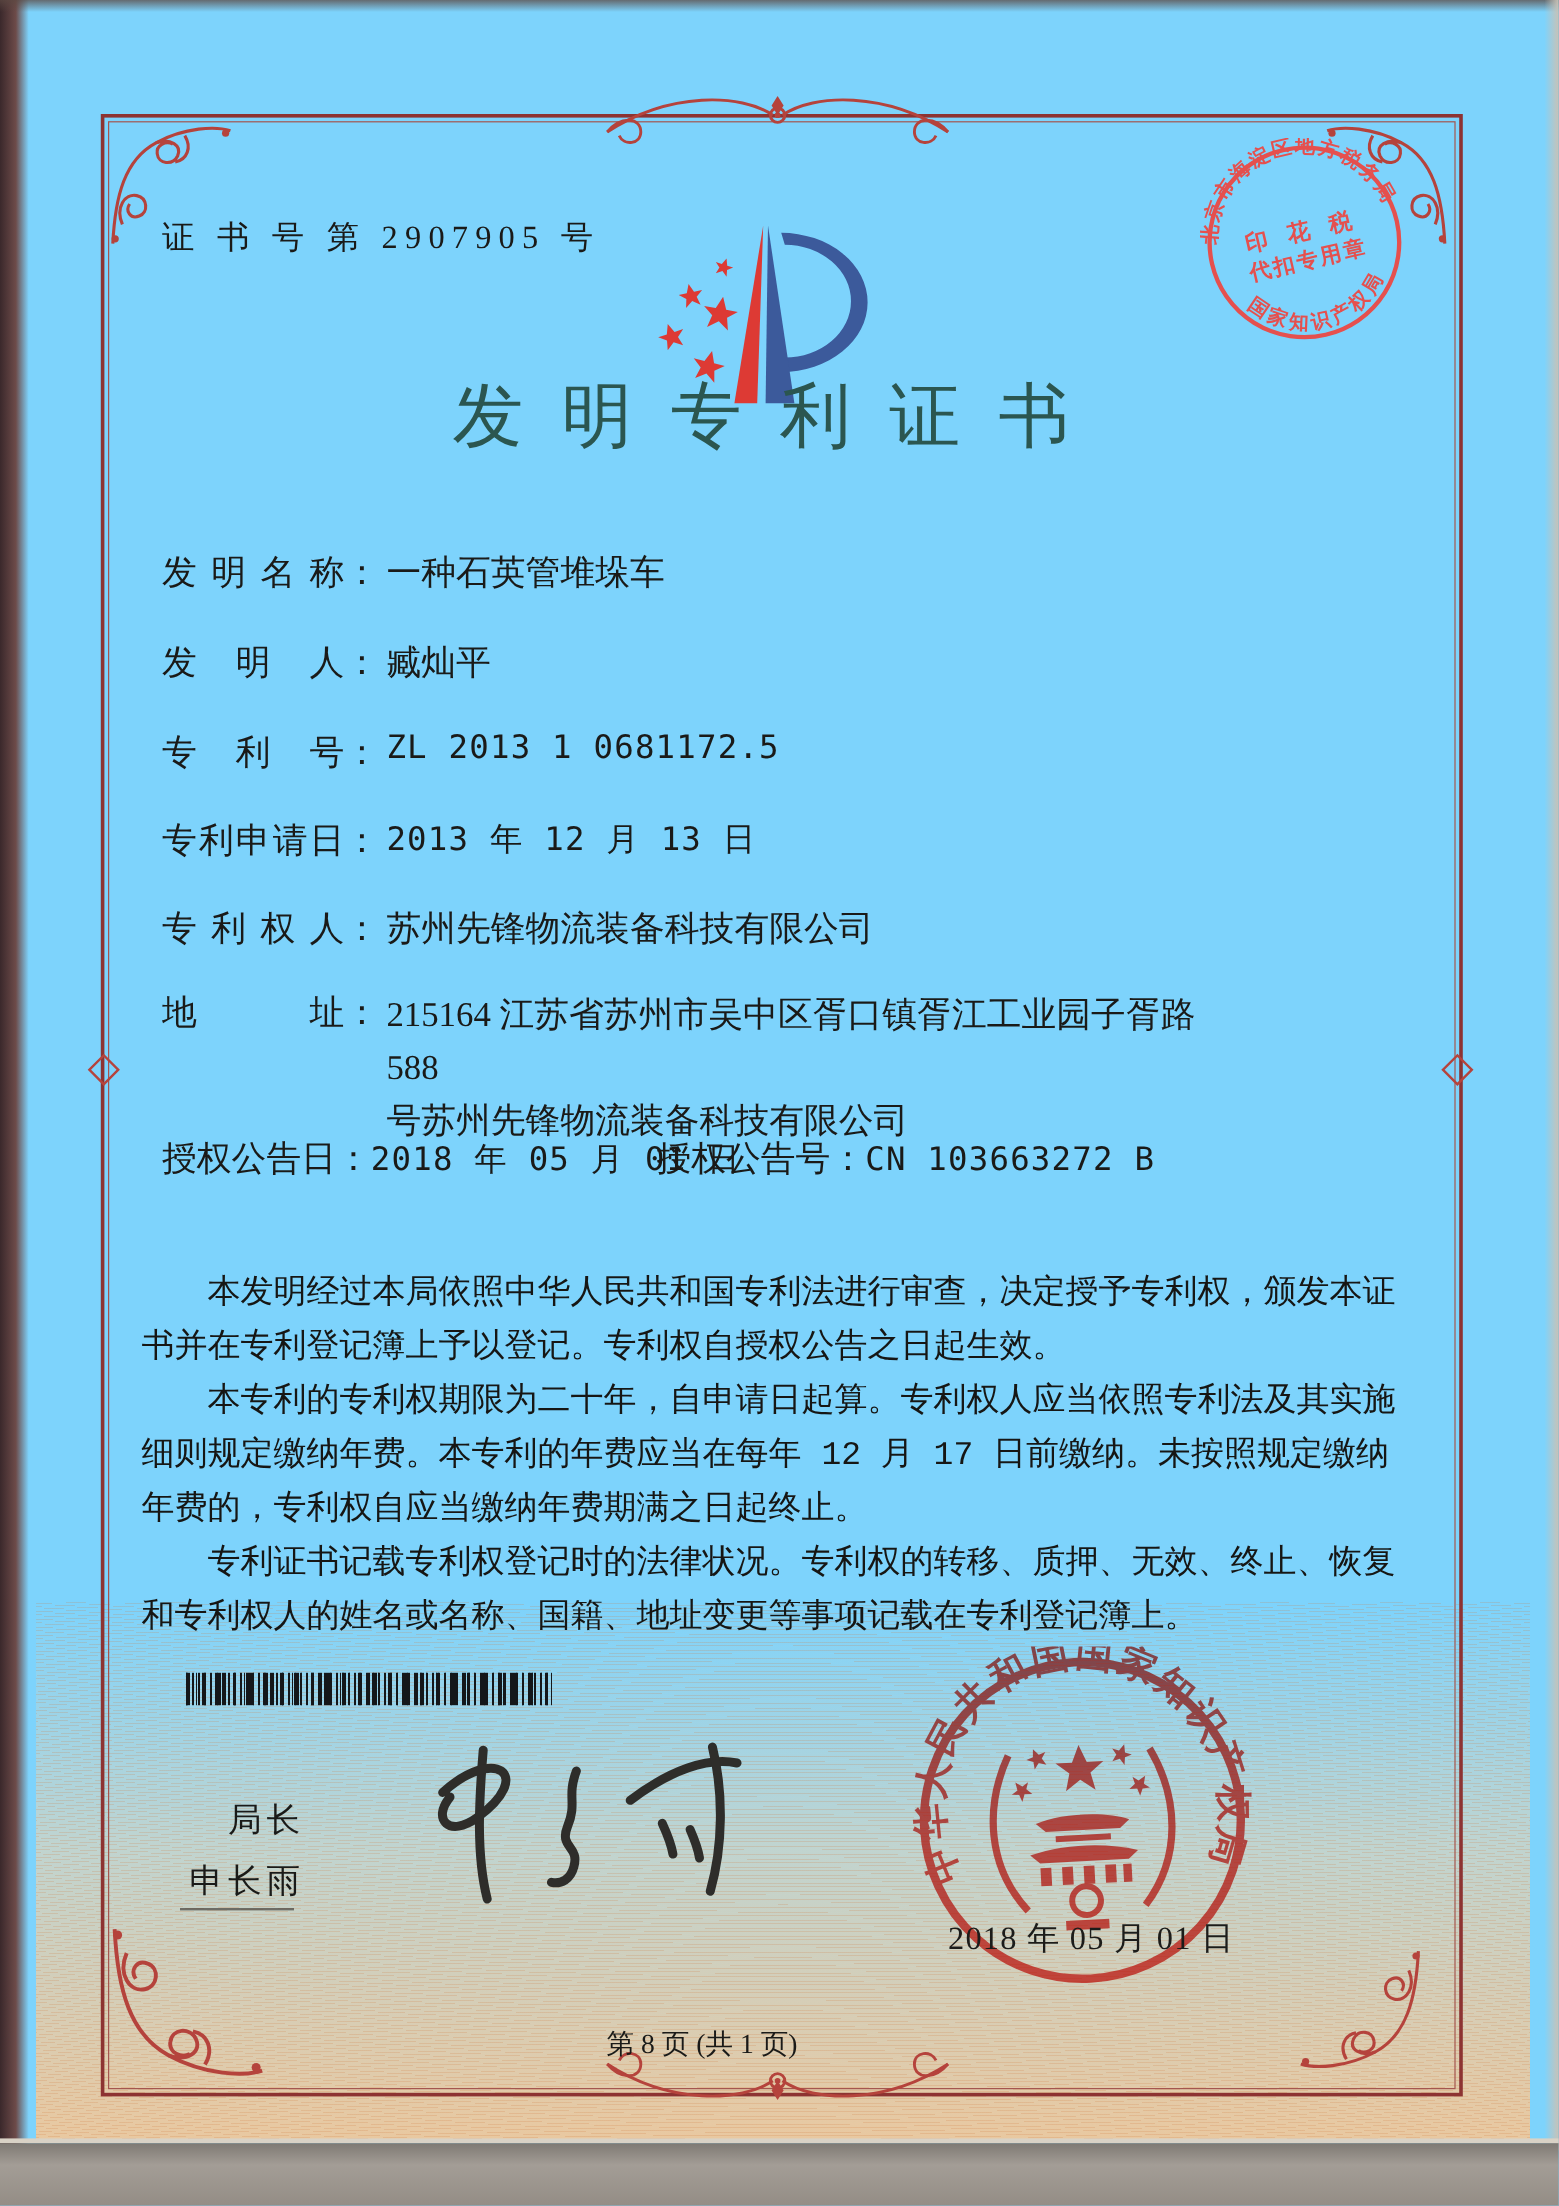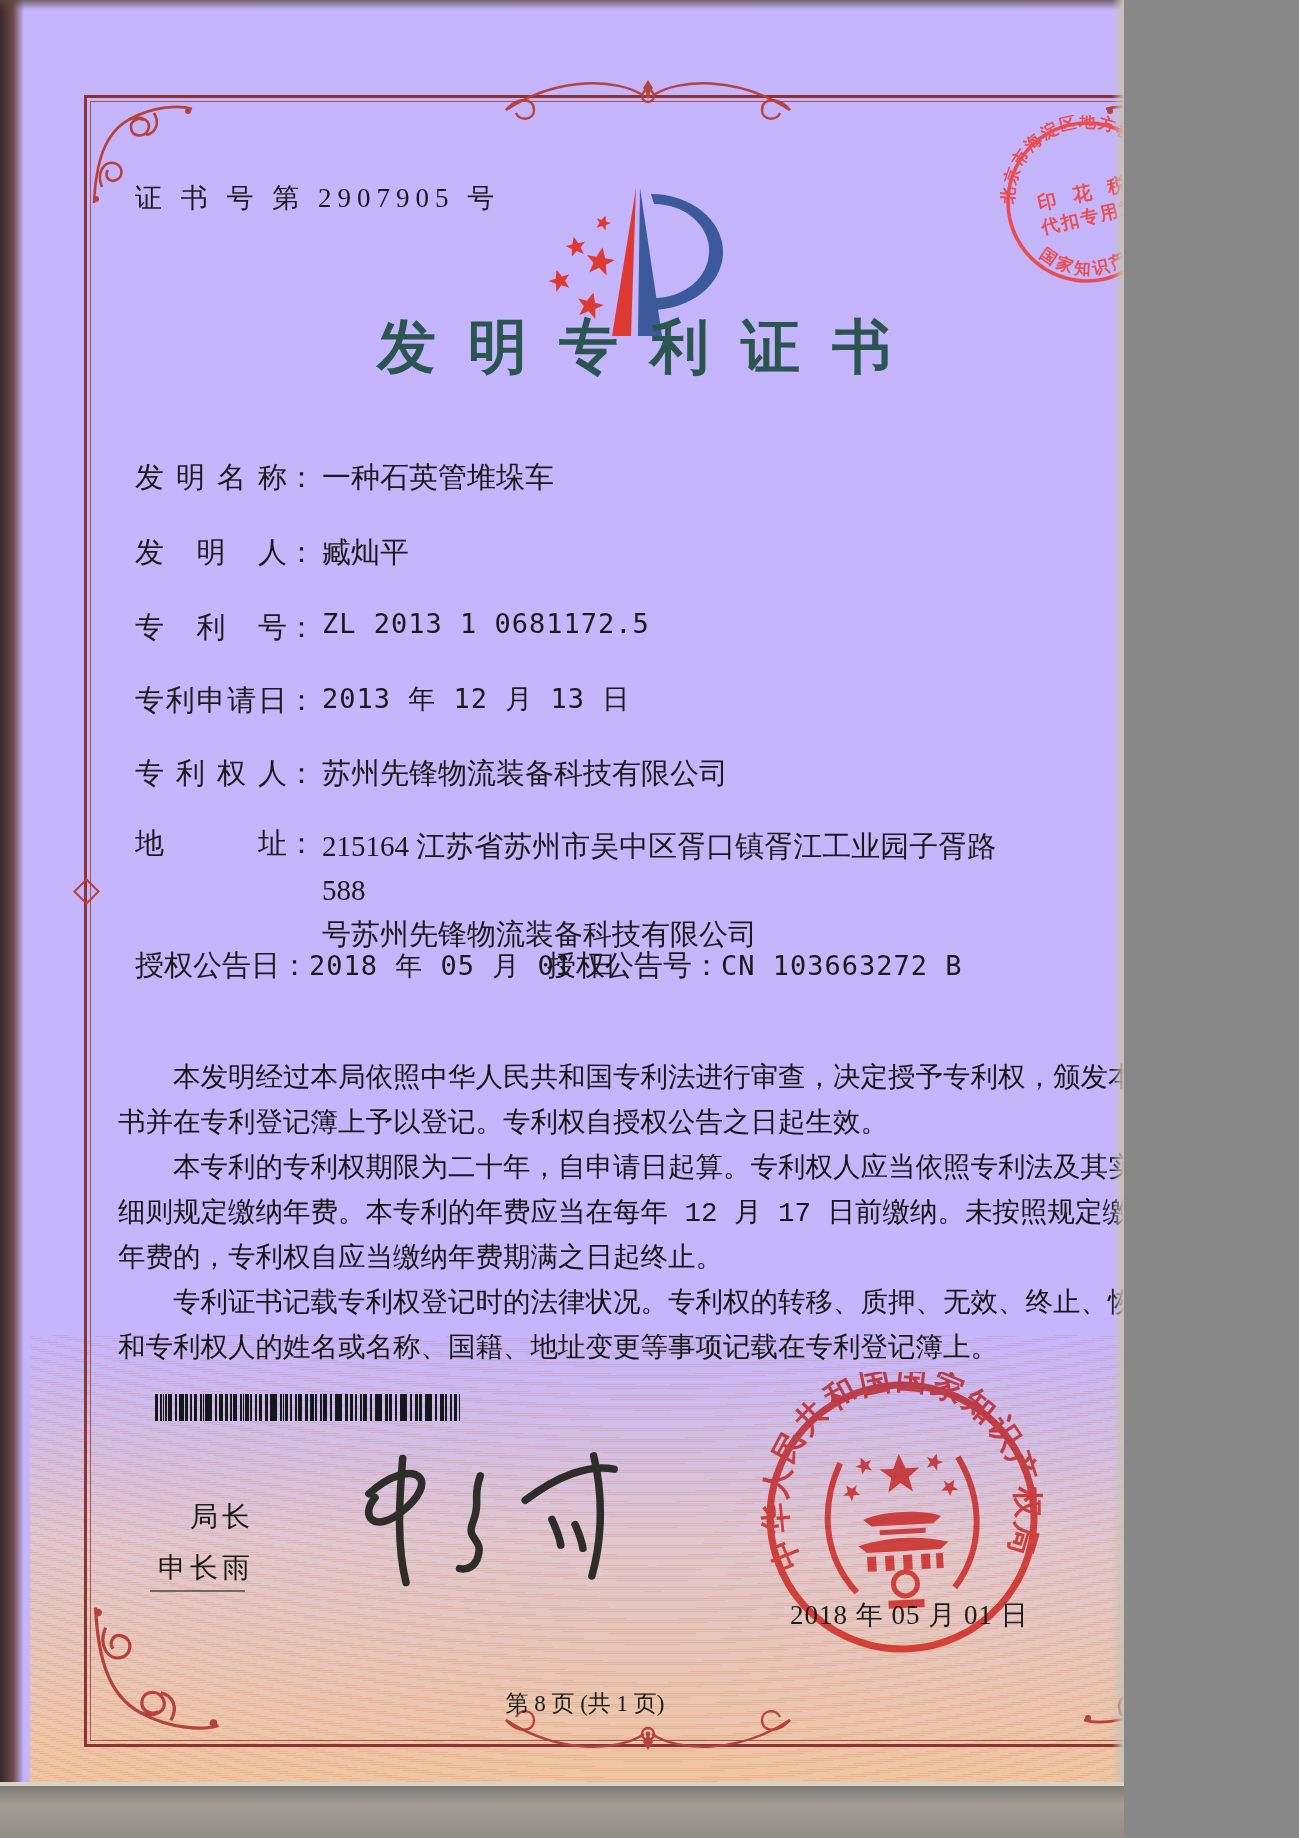--- a/index.html
+++ b/index.html
@@ -1,16 +1,16 @@
 <!DOCTYPE html>
 <html><head>
 <meta charset="utf-8">
 <style>
   html,body{margin:0;padding:0;background:#888;}
-  #page{position:relative;width:1124px;height:1838px;background:#c4b5fd;overflow:hidden;
+  #page{position:relative;width:1299px;height:1838px;background:#7dd3fc;overflow:hidden;
         font-family:"Liberation Serif","DejaVu Serif",serif;color:#1a1a18;}
   .abs{position:absolute;}
   
   .photo-left{left:0;top:0;width:24px;height:1792px;
     background:linear-gradient(90deg,#3a282b 0%,#6d4b49 55%,rgba(109,75,73,0) 100%);z-index:8;}
   .photo-top{left:0;top:0;width:100%;height:10px;
     background:linear-gradient(180deg,rgba(92,72,66,.75),rgba(92,72,66,0));z-index:8;}
   .photo-right{right:0;top:0;width:12px;height:1792px;
     background:linear-gradient(270deg,#c9c2b6,rgba(201,194,182,0));z-index:8;}
   .photo-bottom{left:0;top:1786px;width:100%;height:52px;
@@ -21,21 +21,21 @@
     background:
       repeating-radial-gradient(140% 95% at 50% 270%,rgba(208,118,58,.20) 0 2px,rgba(208,118,58,0) 2px 9px),
       linear-gradient(180deg,rgba(247,220,188,0) 0%,rgba(247,213,172,.55) 45%,rgba(245,199,150,.9) 100%);}
   
   .frame{left:84px;top:95px;width:1129px;height:1646px;border:3px solid #8d3332;z-index:2;}
   .frame::after{content:"";position:absolute;left:3px;top:3px;right:3px;bottom:3px;
     border:1px solid #a4554f;}
   .orn{z-index:3;}
   
   .certno{left:135px;top:180px;font-size:27px;letter-spacing:6px;z-index:4;}
-  .title{left:150px;top:308px;width:1000px;text-align:center;font-size:59px;font-weight:bold;
+  .title{left:150px;top:308px;width:1000px;text-align:center;font-size:59px;font-weight:normal;
     letter-spacing:32px;color:#2b5650;z-index:4;}
   .frow{left:135px;font-size:29px;z-index:4;white-space:nowrap;}
   .flabel{display:inline-block;width:152px;text-align:justify;text-align-last:justify;vertical-align:top;}
   .fcolon{display:inline-block;vertical-align:top;}
   .fval{display:inline-block;margin-left:6px;vertical-align:top;}
   .mono{font-family:"DejaVu Sans Mono","Liberation Mono",monospace;font-size:27px;letter-spacing:1px;text-align:center;}
   .addr-val{white-space:normal;width:700px;line-height:44px;}
   .grant-right{position:absolute;left:412px;top:0;white-space:nowrap;}
   .paras{left:118px;top:1056px;width:1046px;z-index:4;}
   .paras p{margin:0;text-indent:2em;font-size:27.5px;line-height:45px;color:#161614;font-family:Liberation Mono, monospace;}

